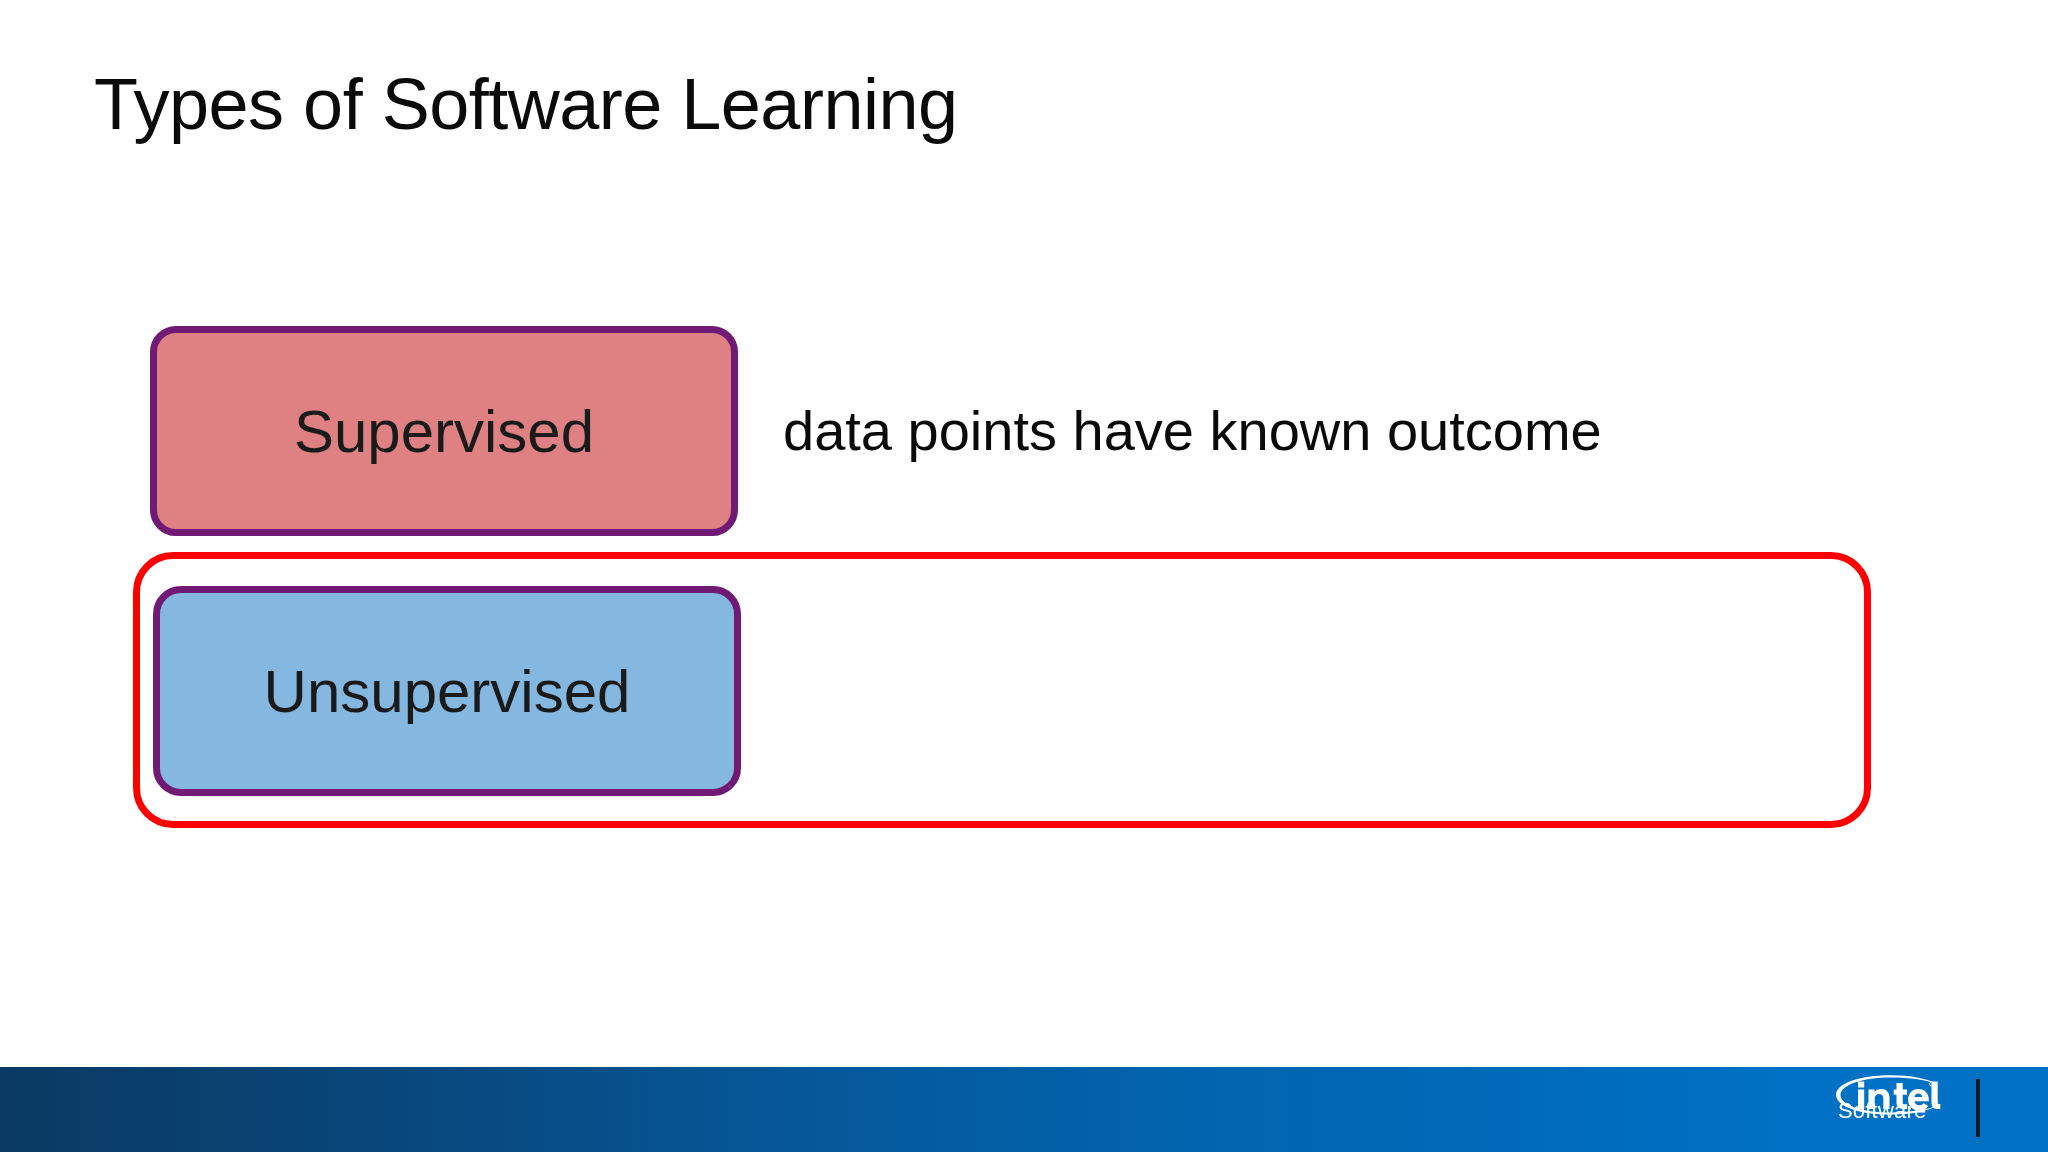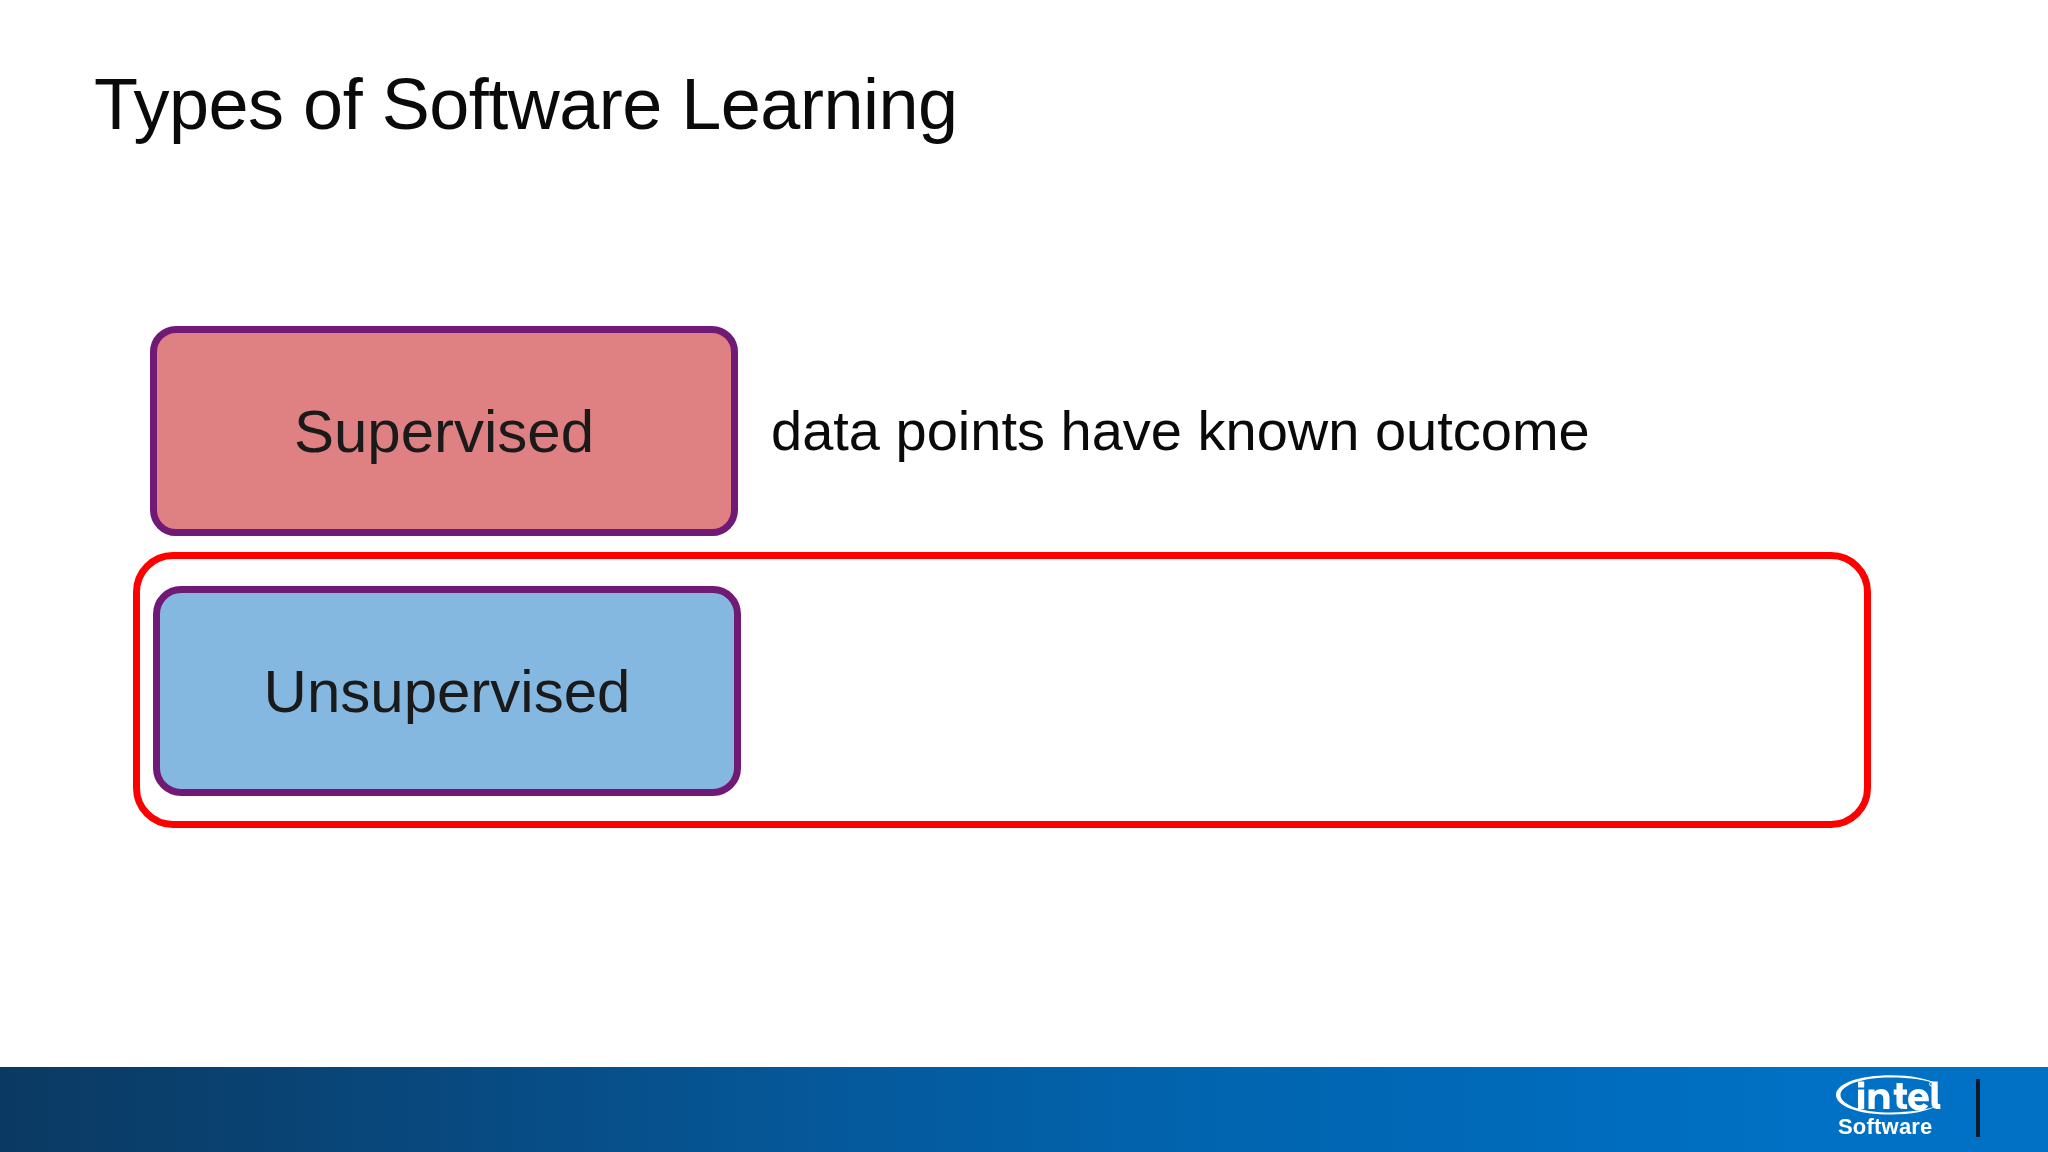--- a/index.html
+++ b/index.html
@@ -56,21 +56,21 @@
     justify-content: center;
     font-size: 60px;
     color: #1a1a1a;
     letter-spacing: 0px;
     flex: 0 0 auto;
   }
   .type-box.supervised   { background: #df8082; }
   .type-box.unsupervised { background: #84b8e1; border-radius: 28px; }
 
   .row-desc {
-    margin-left: 33px;
+    margin-left: 45px;
     font-size: 56px;
     line-height: 60px;
     color: #0a0a0a;
     white-space: nowrap;
     flex: 0 0 auto;
   }
 
   
   .highlight-outline {
     position: absolute;
@@ -123,25 +123,24 @@
   }
 
   .intel-word {
     position: absolute;
     left: 0;
     top: 0;
   }
   .intel-software {
     position: absolute;
     left: 6px;
-    top: 42px;
+    top: 26px;
     font-size: 22px;
     color: #ffffff;
     letter-spacing: 0.2px;
-    font-weight: bold;
   }
 </style>
 </head>
 <body>
 
 <div class="slide">
 
   <div class="slide-title">Types of Software Learning</div>
 
   <div class="highlight-outline"></div>

